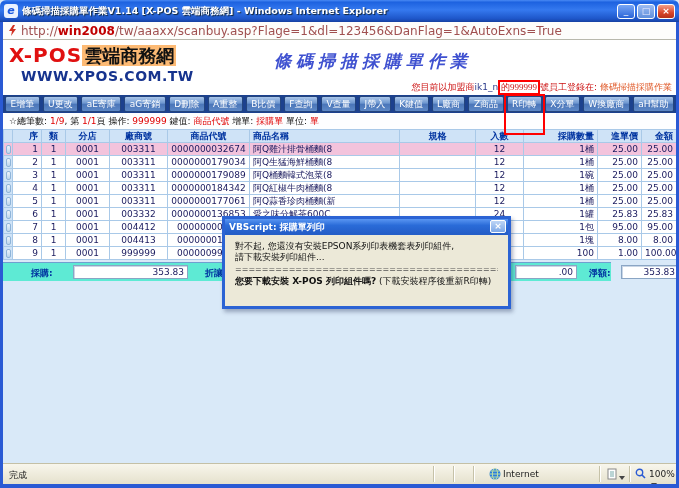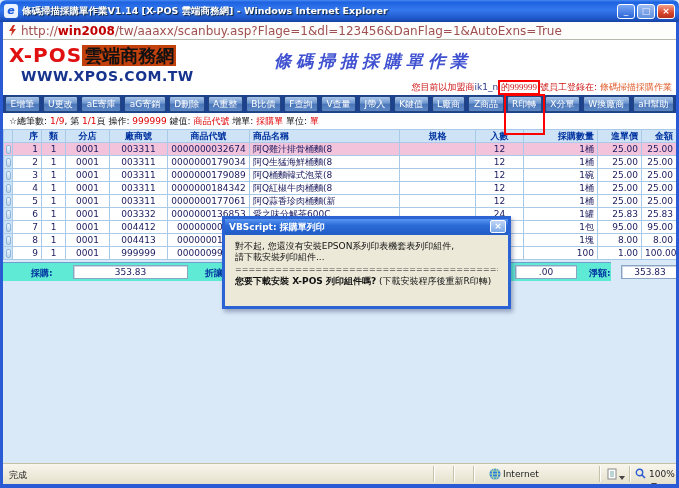--- a/index.html
+++ b/index.html
@@ -26,21 +26,21 @@
   
   .urlbar { position:absolute; left:3px; top:22px; width:673px; height:18px; background:#fdfdfb;
     border-bottom:1px solid #b8b8ac; display:flex; align-items:center; padding:0 5px; z-index:20; }
   .url-ico { margin-right:4px; display:inline-block; }
   .urlbar .url-text { font-size:12px; white-space:nowrap; overflow:hidden; }
 
   
   .pagehead { position:absolute; left:3px; top:40px; width:673px; height:55px; background:#ffffff; z-index:5; }
   .logo { position:absolute; left:6px; top:3px; white-space:nowrap; }
   .logo .xpos { color:#e01010; font-weight:bold; font-size:20px; letter-spacing:1px; }
-  .logo .cloud { color:#111; font-weight:bold; font-size:18px; background:#c2410c; padding:0 2px; }
+  .logo .cloud { color:#111; font-weight:bold; font-size:18px; background:#fdba74; padding:0 2px; }
   .logo-url { position:absolute; left:18px; top:28px; color:#16338e; font-weight:bold; font-size:14px; letter-spacing:.5px; }
   .page-title { position:absolute; left:220px; top:10px; width:300px; text-align:center;
     font-family:"DejaVu Serif","Liberation Serif",serif; font-style:italic; font-weight:bold;
     font-size:17px; color:#3f51d0; letter-spacing:5px; white-space:nowrap; }
   .login-line { position:absolute; right:4px; top:40px; font-size:9px; white-space:nowrap; }
   .red-box { border:2px solid #f00; padding:0 1px; display:inline-block; line-height:11px;font-family:Liberation Serif, serif; }
 
   
   .toolbar { position:absolute; left:3px; top:95px; width:673px; height:18px; background:#1c418e;
     display:flex; gap:3px; align-items:center; padding:0 2px; z-index:6; }
@@ -69,21 +69,21 @@
   .c0{width:29px; text-align:right;} .c1{width:24px; text-align:center;} .c2{width:44px; text-align:center;}
   .c3{width:58px; text-align:center;} .c4{width:82px; text-align:center;} .c5{width:150px; text-align:left;}
   .c6{width:76px;} .c7{width:48px; text-align:center;} .c8{width:74px; text-align:right;}
   .c9{width:44px; text-align:right;} .c10{text-align:right;}
 
   
   .footerbar { position:absolute; left:3px; top:262px; width:608px; height:19px; background:#5eead4;
     border-top:1px solid #6f9fd0; z-index:5; font-size:9px; }
   .flabel { position:absolute; top:4px; color:#0033a0; font-weight:bold; white-space:nowrap; }
   .fbox { position:absolute; top:2px; height:14px; background:#fff; border:1px solid #8aa5c4;
-    box-shadow:inset 1px 1px 0 #c9d6e6; color:#1a1a5e; text-align:center; line-height:12px; padding:0 3px; }
+    box-shadow:inset 1px 1px 0 #c9d6e6; color:#1a1a5e; text-align:right; line-height:12px; padding:0 3px; }
 
   
   .statusbar { position:absolute; left:3px; top:463px; width:673px; height:21px;
     background:linear-gradient(180deg,#f8f6ec,#e5e1cd); border-top:1px solid #c4c0a6; z-index:20;
     font-size:9px; color:#222; }
   .sb-left { position:absolute; left:6px; top:5px; }
   .sb-sep { position:absolute; top:2px; width:1px; height:16px; background:#c6c2a8; box-shadow:1px 0 0 #fff; }
   .sb-zone { position:absolute; left:500px; top:5px; }
   .sb-globe { position:absolute; left:486px; top:4px; }
   .sb-page { position:absolute; left:604px; top:4px; }

